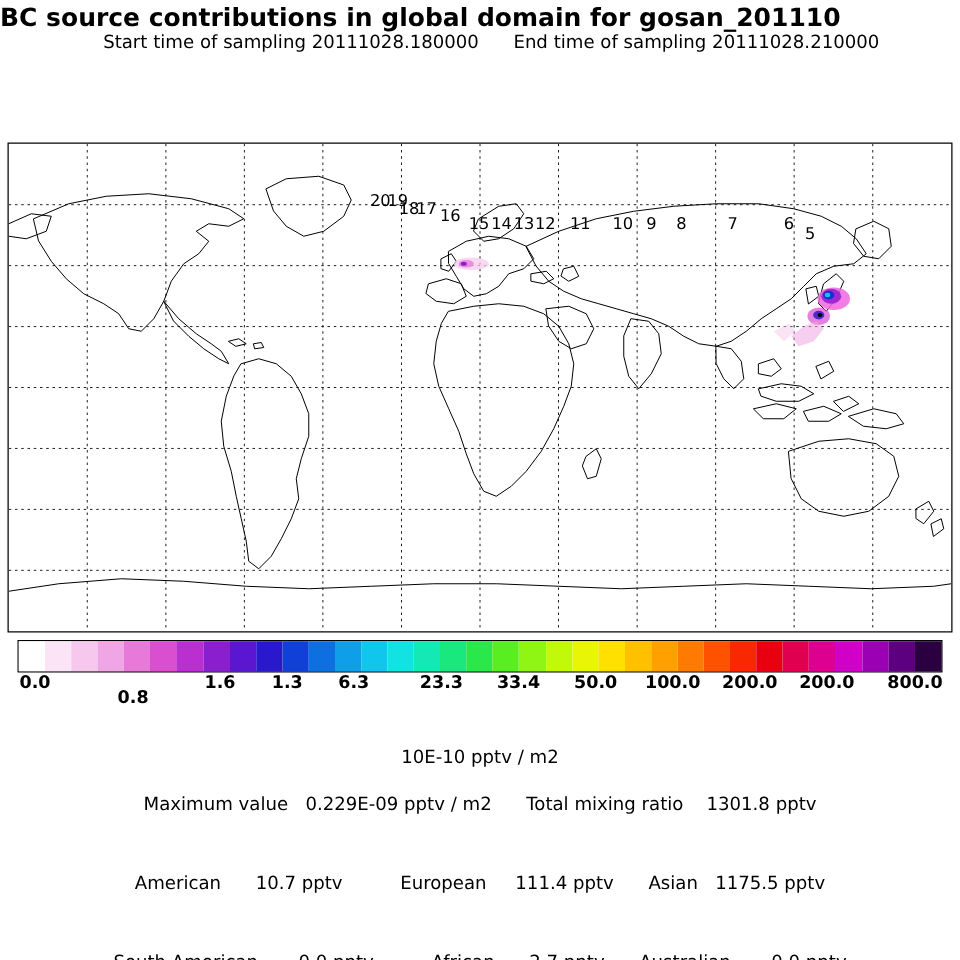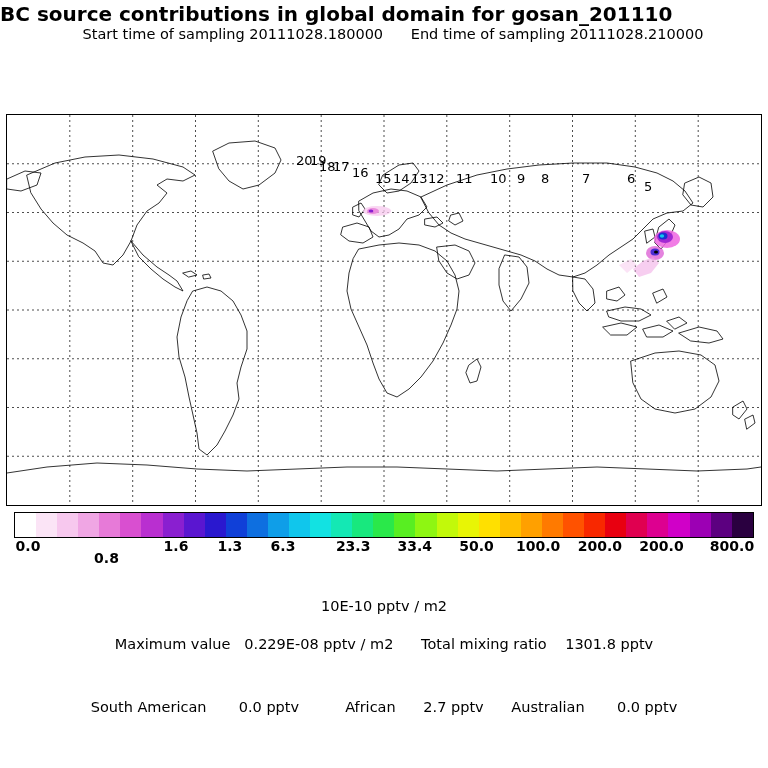--- a/index.html
+++ b/index.html
@@ -304,17 +304,18 @@
       <span style="left: 414.833px;">33.4</span>
       <span style="left: 476.5px;">50.0</span>
       <span style="left: 538.167px;">100.0</span>
       <span style="left: 599.833px;">200.0</span>
       <span style="left: 661.5px;">200.0</span>
       <span style="left: 732px;">800.0</span>
     </div>
   <div class="cbar-unit">10E-10 pptv / m2</div>
 
   <div class="stats">
-    <span class="row">Maximum value   0.229E-08 pptv / m2      Total mixing ratio    1301.8 pptv</span>
+    <span class="row">Maximum value   0.229E-09 pptv / m2      Total mixing ratio    1301.8 pptv</span>
+    <span class="row">American      10.7 pptv          European     111.4 pptv      Asian   1175.5 pptv</span>
     <span class="row">South American       0.0 pptv          African      2.7 pptv      Australian       0.0 pptv</span>
   </div>
 
 </div>
 
 </body></html>

